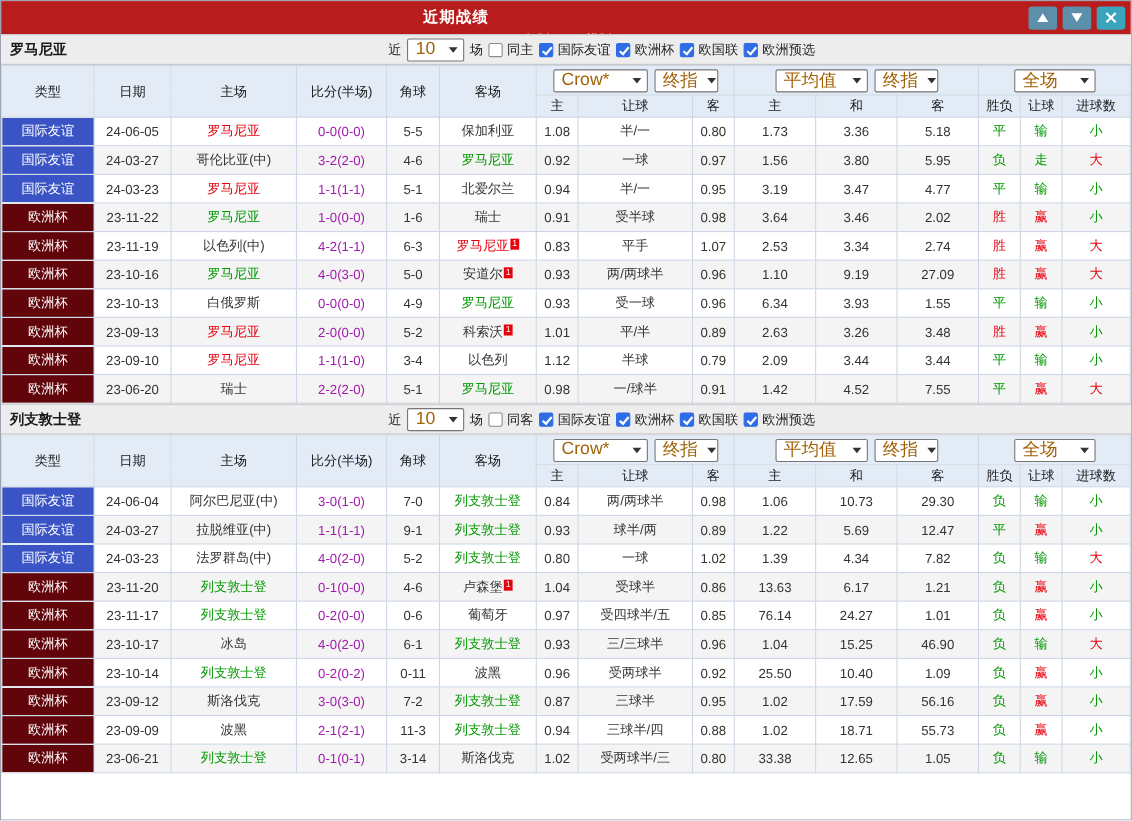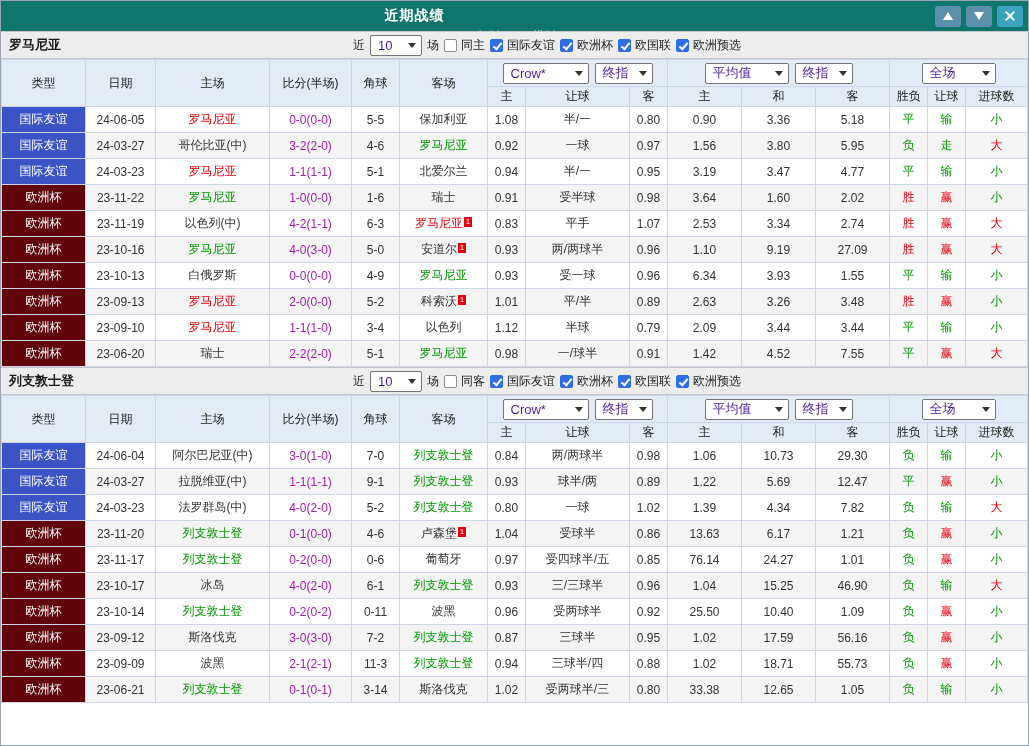--- a/index.html
+++ b/index.html
@@ -1,21 +1,21 @@
 <!DOCTYPE html>
 <html lang="zh"><head>
 <meta charset="utf-8">
 <style>
   * { margin:0; padding:0; box-sizing:border-box; }
   html,body { background:#fff; }
   body { font-family:"Liberation Sans","DejaVu Sans",sans-serif; width:1029px; }
   .app { width:1029px; height:746px; border:1px solid #9aa4b0; display:flex; flex-direction:column; overflow:hidden; background:#fff; }
 
   
-  .titlebar { height:30px; flex:0 0 30px; background:#0f766e; color:#fff; display:flex; align-items:center; padding:1px 5px; position:relative; }
+  .titlebar { height:30px; flex:0 0 30px; background:#b91c1c; color:#fff; display:flex; align-items:center; padding:1px 5px; position:relative; }
   .tb-center { flex:1; display:flex; justify-content:center; align-items:center; gap:16px; }
   .tb-title { font-weight:bold; font-size:14px; letter-spacing:1px; }
   .radio-label { display:inline-flex; align-items:center; gap:5px; font-size:12px; cursor:pointer;margin-top:40px; }
   .radio { width:11px; height:11px; border-radius:50%; background:#fff; position:relative; flex:0 0 11px; }
   .radio.selected::after { content:""; position:absolute; left:2px; top:2px; right:2px; bottom:2px; border-radius:50%; background:#f6a21d; }
   .tb-btns { display:flex; align-items:center; gap:5px; }
   .tb-btn { width:26px; height:21px; border-radius:3px; display:flex; align-items:center; justify-content:center; cursor:pointer; }
   .tb-btn.arrow { background:#5c8fa9; }
   .tb-btn.close { background:#3aa4bc; position:relative; }
   .tri-up { width:0; height:0; border-left:5px solid transparent; border-right:5px solid transparent; border-bottom:8px solid #fff; }
@@ -24,21 +24,21 @@
   .x-icon::before,.x-icon::after { content:""; position:absolute; left:5px; top:0; width:2px; height:12px; background:#fff; }
   .x-icon::before { transform:rotate(45deg); }
   .x-icon::after { transform:rotate(-45deg); }
 
   
   .sec-head { height:28px; flex:0 0 28px; background:#ededed; border-top:1px solid #c6c6c6; border-bottom:1px solid #c6c6c6; display:flex; align-items:center; padding:0 8px; position:relative; }
   .team-name { font-weight:bold; font-size:13px; color:#1a1a1a; }
   .controls { position:absolute; left:352px; display:flex; align-items:center; gap:5px; font-size:12px; color:#222; white-space:nowrap; }
 
   
-  .sel { display:inline-flex; align-items:center; justify-content:space-between; background:#fff; border:1px solid #767676; border-radius:2px; height:21px; padding:0 5px 0 7px; font-size:13px; color:#4c1d95; cursor:pointer; gap:8px; }
+  .sel { display:inline-flex; align-items:center; justify-content:space-between; background:#fff; border:1px solid #767676; border-radius:2px; height:21px; padding:0 5px 0 7px; font-size:16px; color:#a16207; cursor:pointer; gap:8px; }
   .car { width:0; height:0; border-left:4px solid transparent; border-right:4px solid transparent; border-top:5px solid #333; flex:0 0 8px; }
 
   
   .cb { width:13px; height:13px; border:1px solid #8c8c8c; border-radius:2px; background:#fff; display:inline-block; position:relative; cursor:pointer; flex:0 0 13px; }
   .cb.on { background:#2e6de5; border-color:#2e6de5; }
   .cb.on::after { content:""; position:absolute; left:4px; top:1px; width:3px; height:7px; border:solid #fff; border-width:0 2px 2px 0; transform:rotate(40deg); }
   .cb-label { display:inline-flex; align-items:center; gap:4px;text-align:center; }
 
   
   table { width:100%; border-collapse:collapse; table-layout:fixed; font-size:12px; }
@@ -198,21 +198,21 @@
         <tr>
           <td class="t-blue">国际友谊</td>
           <td>24-06-05</td>
           <td><span class="c-red">罗马尼亚</span></td>
           <td class="score">0-0(0-0)</td>
           <td>5-5</td>
           <td><span class="c-black">保加利亚</span></td>
           <td>1.08</td>
           <td>半/一</td>
           <td>0.80</td>
-          <td>0.90</td>
+          <td>1.73</td>
           <td>3.36</td>
           <td>5.18</td>
           <td class="res-green">平</td>
           <td class="res-green">输</td>
           <td class="res-green">小</td>
         </tr>
         <tr>
           <td class="t-blue">国际友谊</td>
           <td>24-03-27</td>
           <td><span class="c-black">哥伦比亚(中)</span></td>
@@ -250,21 +250,21 @@
           <td class="t-maroon">欧洲杯</td>
           <td>23-11-22</td>
           <td><span class="c-green">罗马尼亚</span></td>
           <td class="score">1-0(0-0)</td>
           <td>1-6</td>
           <td><span class="c-black">瑞士</span></td>
           <td>0.91</td>
           <td>受半球</td>
           <td>0.98</td>
           <td>3.64</td>
-          <td>1.60</td>
+          <td>3.46</td>
           <td>2.02</td>
           <td class="res-red">胜</td>
           <td class="res-red">赢</td>
           <td class="res-green">小</td>
         </tr>
         <tr>
           <td class="t-maroon">欧洲杯</td>
           <td>23-11-19</td>
           <td><span class="c-black">以色列(中)</span></td>
           <td class="score">4-2(1-1)</td>

